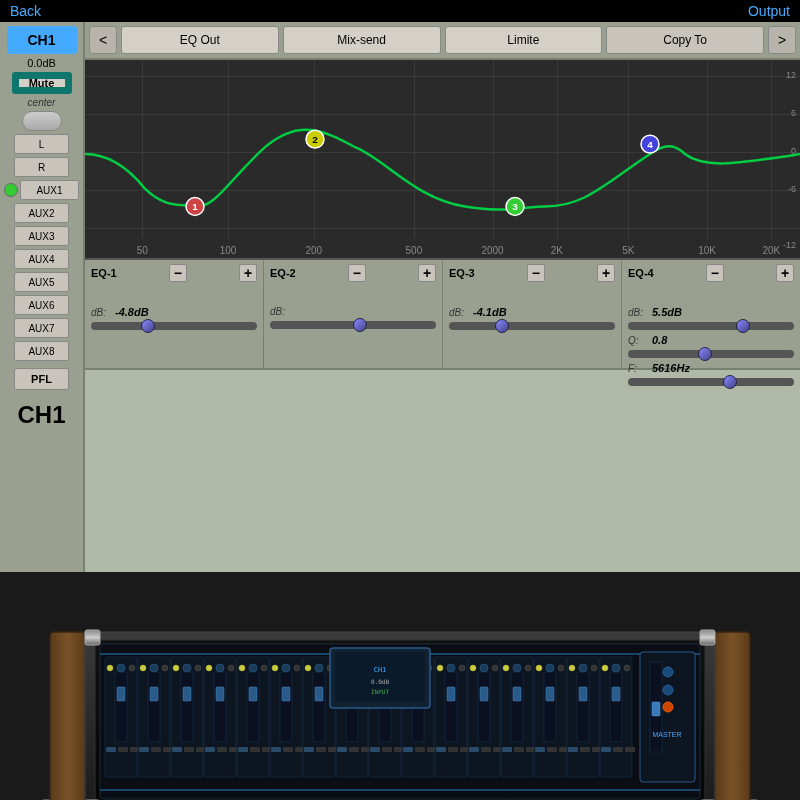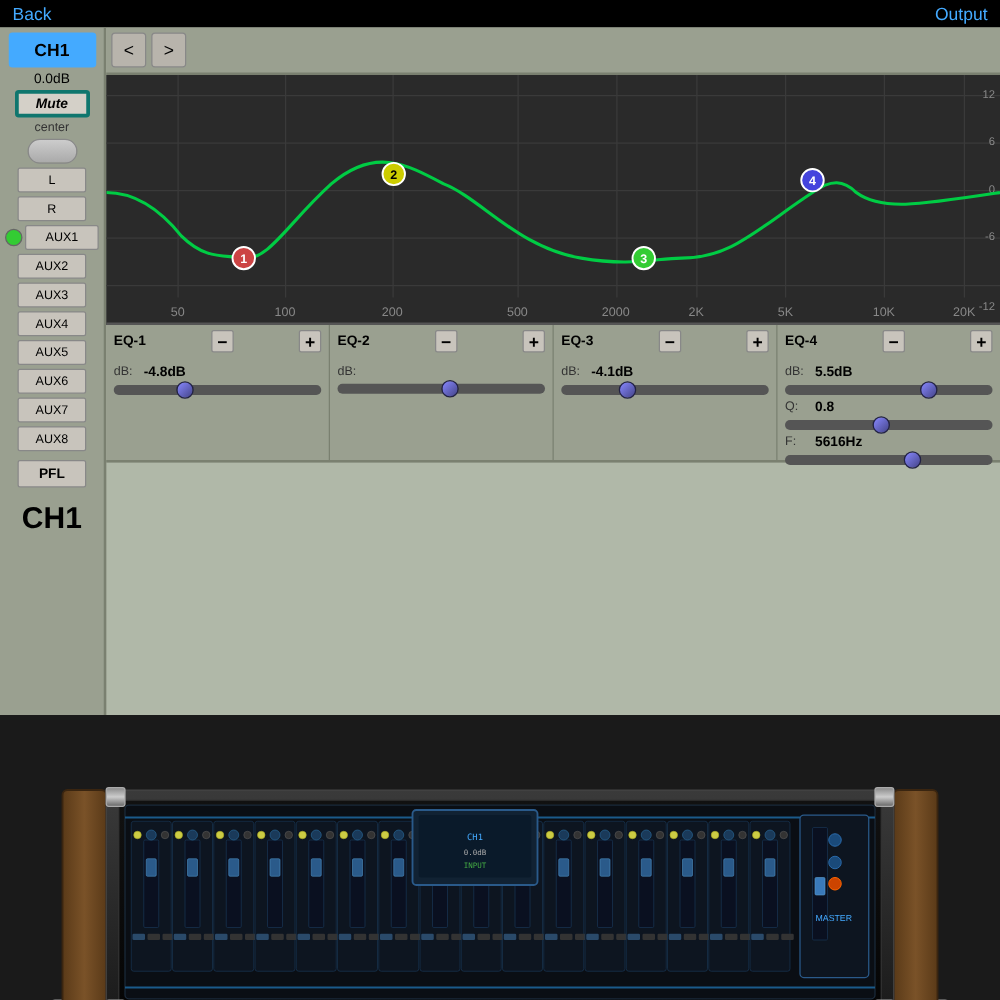--- a/index.html
+++ b/index.html
@@ -53,30 +53,30 @@
       align-items: center;
       justify-content: center;
       border-radius: 3px;
     }
     .db-label {
       color: #000;
       font-size: 11px;
     }
     .mute-btn {
       background: #d4d0c8;
-      border: 3px solid #0f766e;
+      border: 7px solid #0f766e;
       border-radius: 3px;
       width: 60px;
       height: 22px;
       font-size: 11px;
       font-weight: bold;
       cursor: pointer;
-      display: flex; align-items: center; justify-content: center; font-style: italic;
-    }
-    .center-label { font-size: 10px; color: #333; }
+      display: flex; align-items: center; justify-content: center;
+    }
+    .center-label { font-size: 10px; color: #333; font-style: italic; }
     .knob-pan {
       width: 40px;
       height: 20px;
       background: linear-gradient(to bottom, #ccc, #aaa);
       border-radius: 10px;
       border: 1px solid #888;
     }
     .route-btn {
       background: #c8c4bc;
       border: 1px solid #888;
@@ -185,38 +185,40 @@
     .eq-section {
       flex: 1;
       border-right: 1px solid #7a8070;
       padding: 4px 6px;
     }
     .eq-section:last-child { border-right: none; }
     .eq-header {
       display: flex;
       align-items: center;
       justify-content: space-between;
-      margin-bottom: 10px;
+      margin-bottom: 24px;
     }
     .eq-label { font-weight: bold; font-size: 11px; color: #000; }
     .eq-minus, .eq-plus {
       width: 18px;
       height: 18px;
       background: #c8c4bc;
       border: 1px solid #888;
       border-radius: 2px;
       display: flex; align-items: center; justify-content: center;
       cursor: pointer;
       font-size: 14px;
       font-weight: bold;
     }
     .eq-param-row {
       display: flex;
+      align-items: center;
       gap: 4px;
       margin-bottom: 4px;
+      font-style: italic;
     }
     .eq-param-label { font-size: 10px; color: #333; width: 20px; }
     .eq-param-value { font-size: 11px; color: #000; font-weight: bold; }
     .eq-slider {
       flex: 1;
       height: 8px;
       background: #555;
       border-radius: 4px;
       position: relative;
     }
@@ -318,20 +320,24 @@
         <span>AUX8</span>
       </div>
     <div class="pfl-btn">PFL</div>
     <div class="ch1-large">CH1</div>
   </div>
 
   <div id="content-area">
 
     <div id="toolbar">
       <div class="nav-btn">&lt;</div>
+      <div class="toolbar-btn">EQ Out</div>
+      <div class="toolbar-btn">Mix-send</div>
+      <div class="toolbar-btn">Limite</div>
+      <div class="toolbar-btn copy-to">Copy To</div>
       <div class="nav-btn">&gt;</div>
     </div>
 
     <div id="eq-graph">
 
       <div class="grid-line-h" style="top:16px"></div>
       <div class="grid-line-h" style="top:54px"></div>
       <div class="grid-line-h" style="top:92px"></div>
       <div class="grid-line-h" style="top:130px"></div>
       <div class="grid-line-h" style="top:168px"></div>

